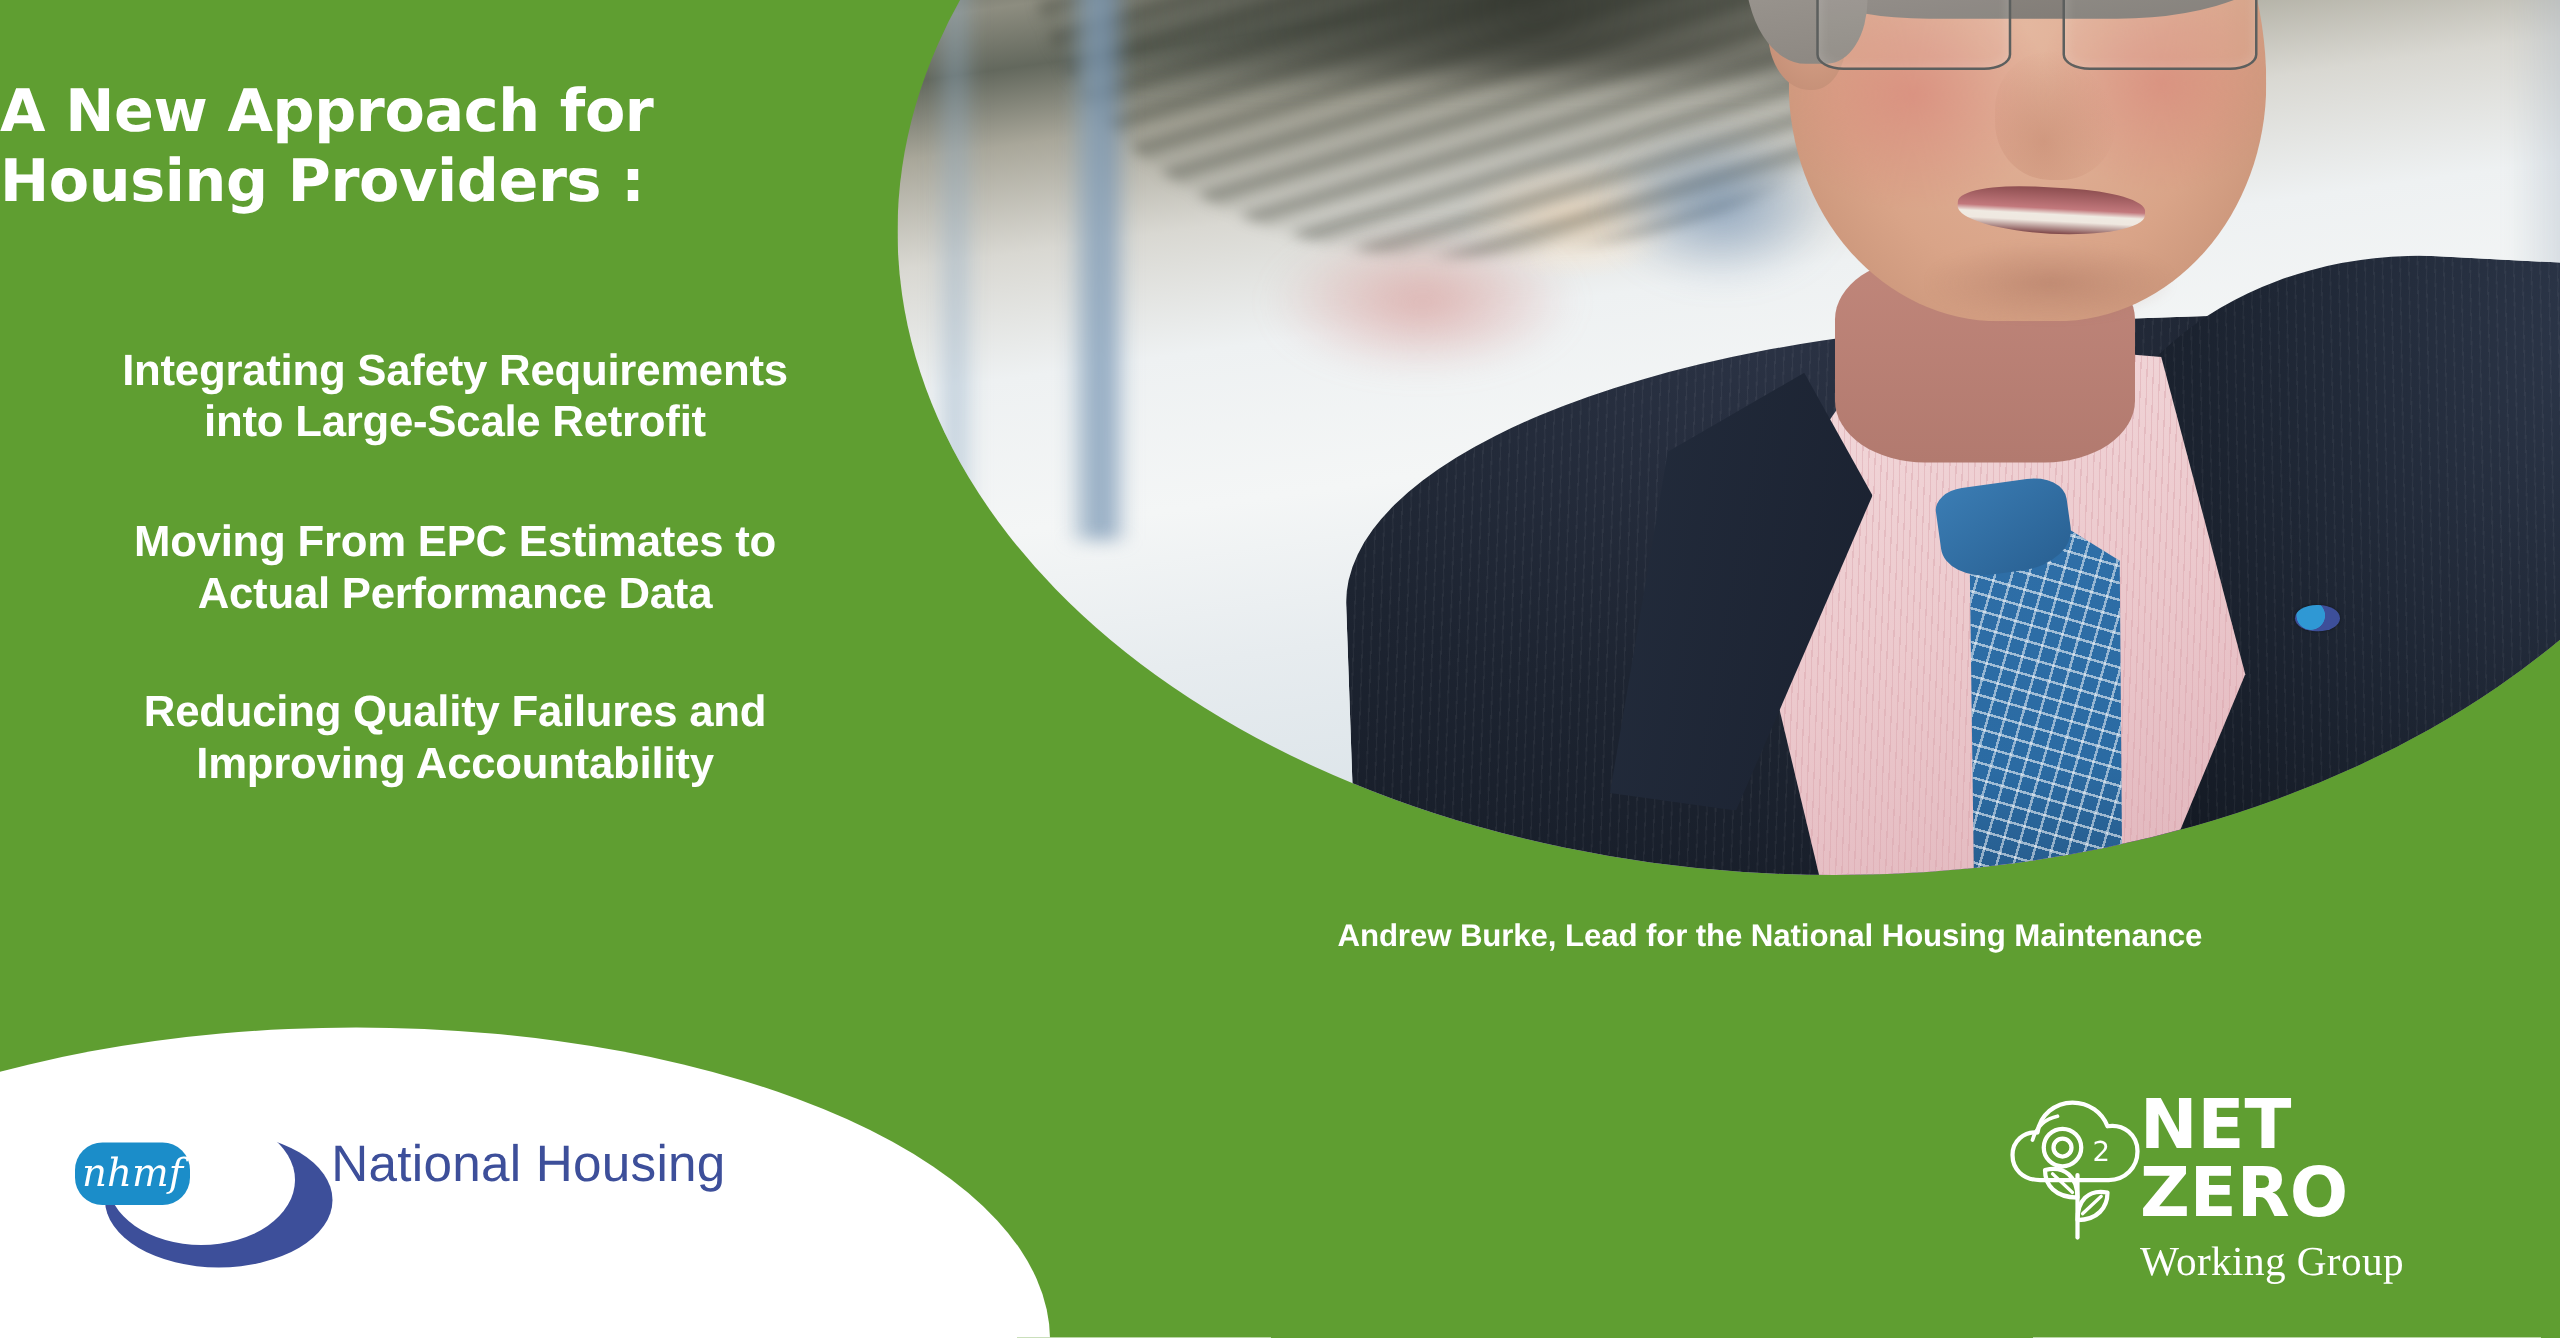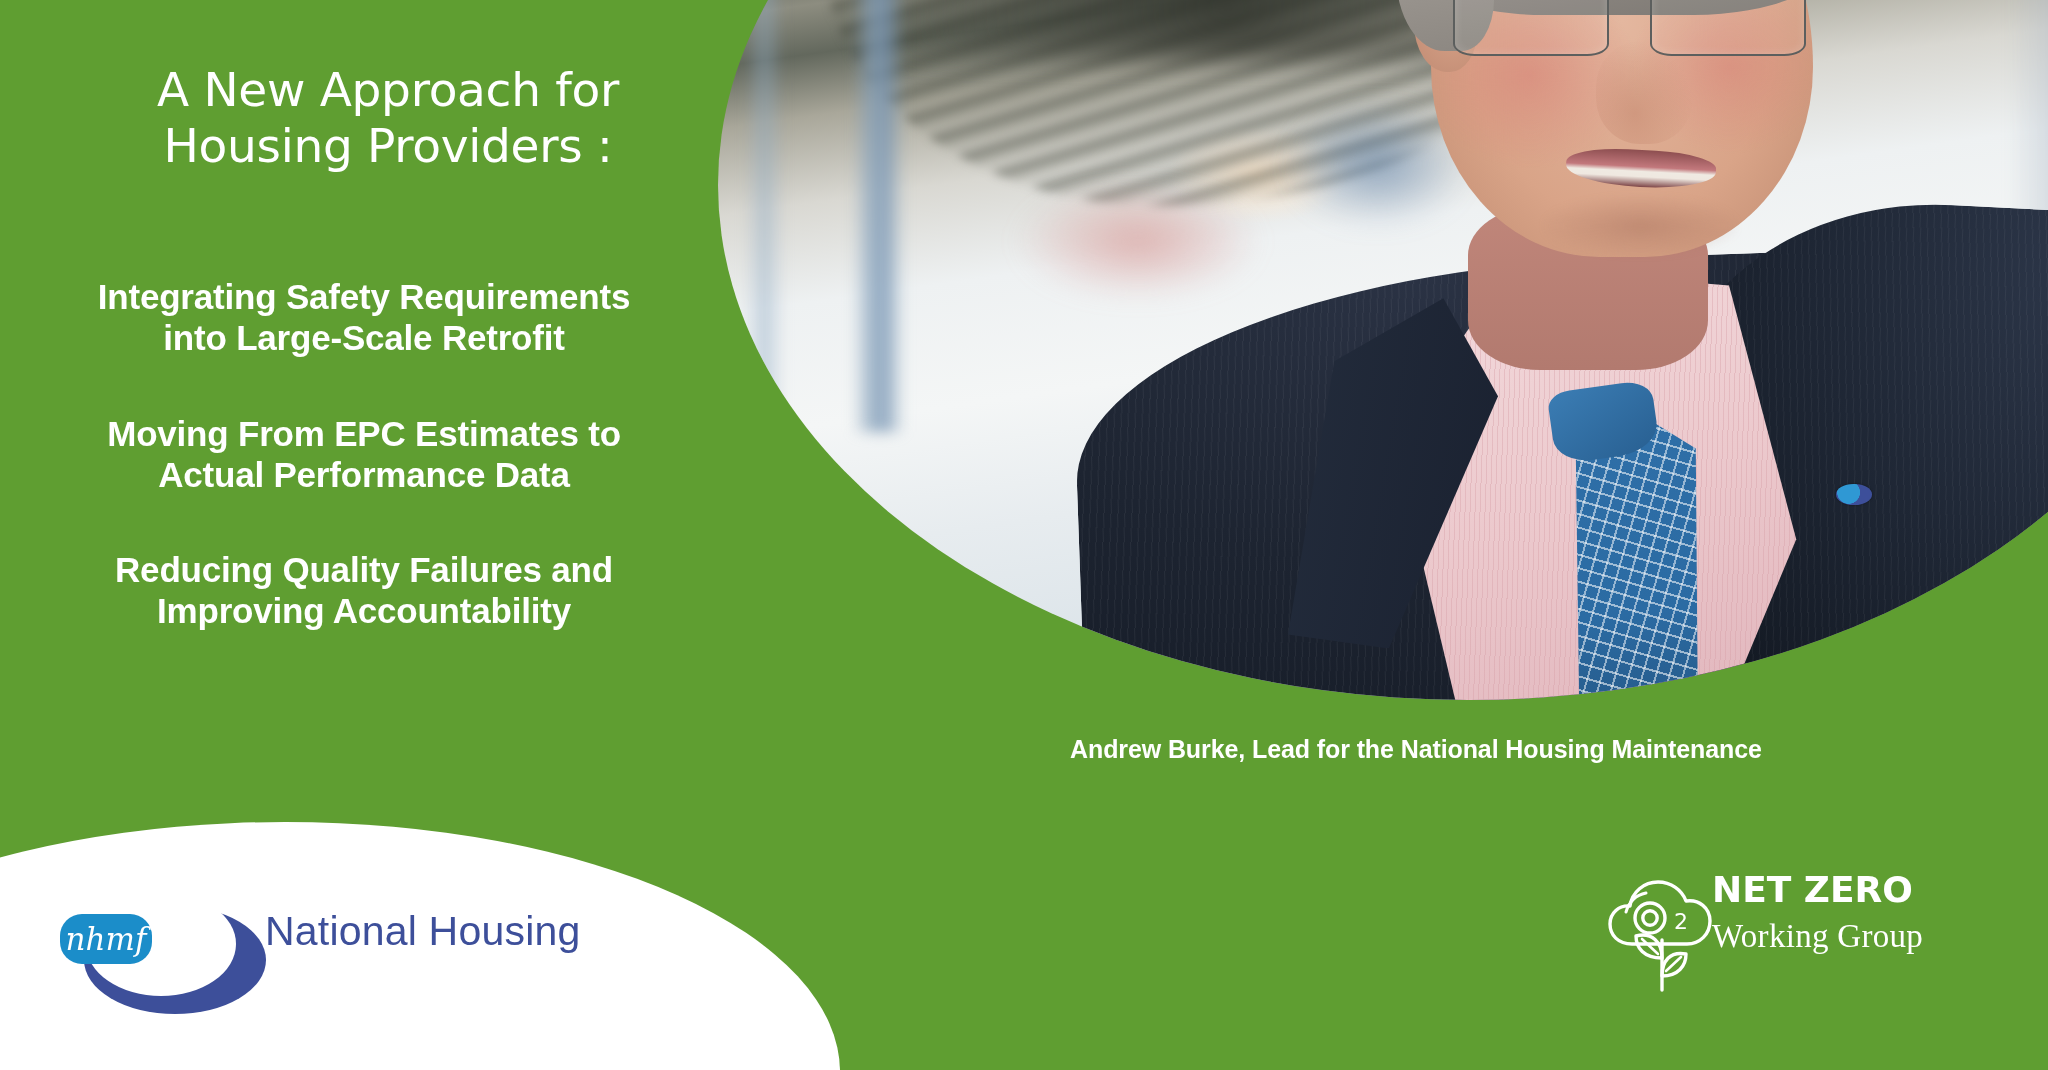--- a/index.html
+++ b/index.html
@@ -253,28 +253,27 @@
     border-radius: 50%;
     box-shadow: 0 0 2px rgba(0,0,0,0.5);
   }
 
   
   #title {
     position: absolute;
     left: 0px;
     top: 62px;
     width: 720px;
-    text-align: center;
+    text-align: left;
     color: #ffffff;
     font-family: "DejaVu Sans", sans-serif;
-    font-weight: normal;
+    font-weight: bold;
     font-size: 47px;
     line-height: 1.19;
     letter-spacing: -0.3px;
-    margin-left: 28px;
   }
   #bullets {
     position: absolute;
     left: 0px;
     top: 276px;
     width: 728px;
   }
   .bullet {
     text-align: center;
     color: #ffffff;
@@ -370,21 +369,21 @@
     top: 866px;
     width: 412px;
     height: 128px;
   }
   #nz-icon { position: absolute; left: 0; top: 0; width: 132px; height: 128px; }
   #nz-text { position: absolute; left: 116px; top: 6px; }
   #nz-title {
     color: #ffffff;
     font-family: "DejaVu Sans", sans-serif;
     font-weight: bold;
-    font-size: 36px;
+    font-size: 55px;
     line-height: 1.0;
     letter-spacing: 0px;
   }
   #nz-sub {
     color: #ffffff;
     font-family: Liberation Serif, serif;
     font-weight: normal;
     font-size: 33px;
     line-height: 1.0;
     margin-top: 12px;

